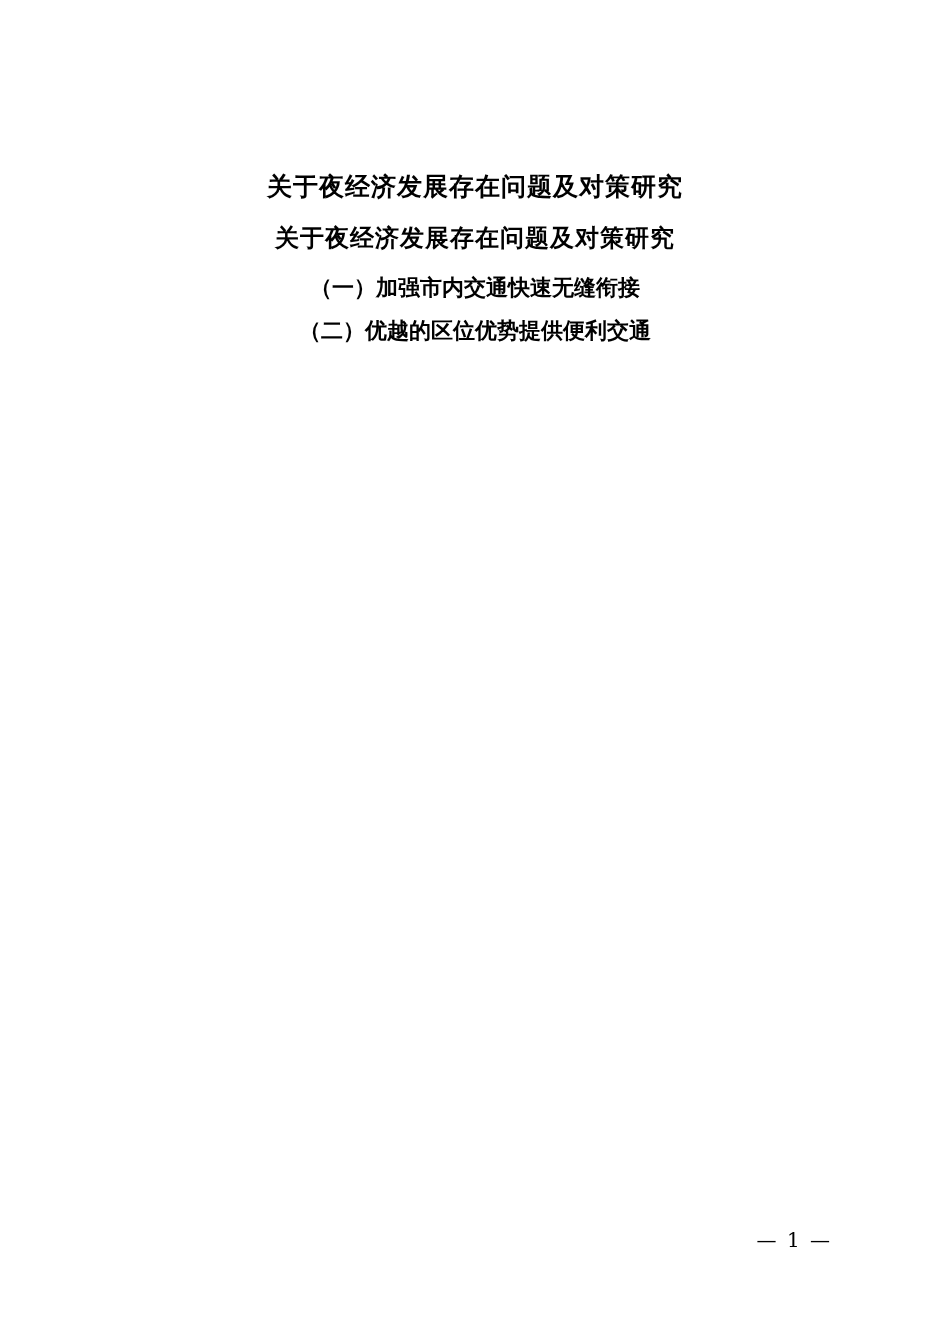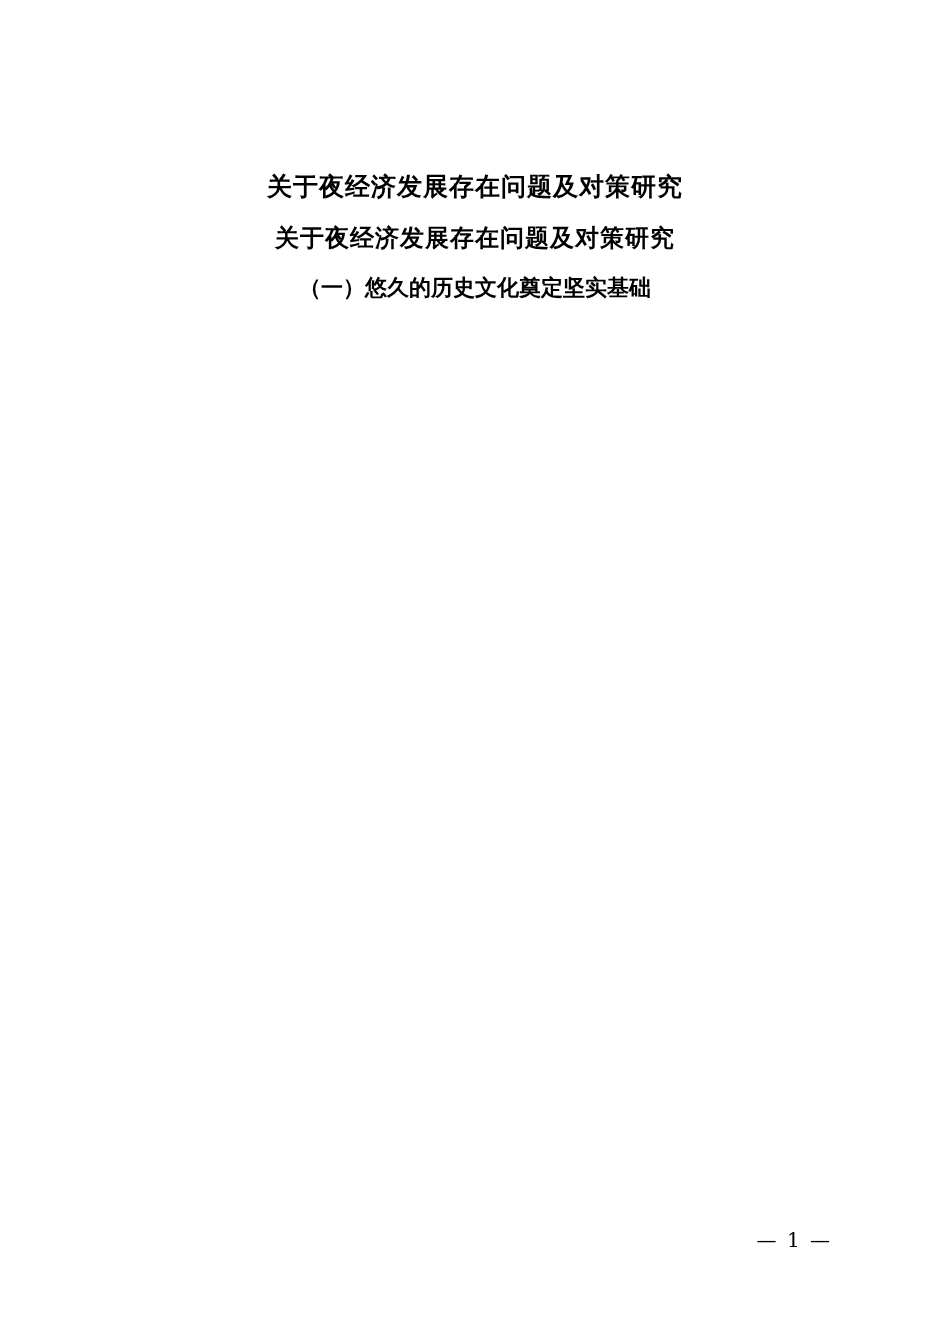--- a/index.html
+++ b/index.html
@@ -73,20 +73,21 @@
 </head>
 <body>
 
 <div class="page">
 
   <h1 class="doc-title">关于夜经济发展存在问题及对策研究</h1>
 
   <h2 class="doc-subtitle">关于夜经济发展存在问题及对策研究</h2>
 
 
-  <h4 class="h2">（一）悠久的历史文化奠定坚实基础</h4>
+  <h4 class="h2">（一）加强市内交通快速无缝衔接</h4>
 
 
+  <h4 class="h2">（二）优越的区位优势提供便利交通</h4>
 
 
   <div class="page-number">— 1 —</div>
 
 </div>
 
 </body></html>

